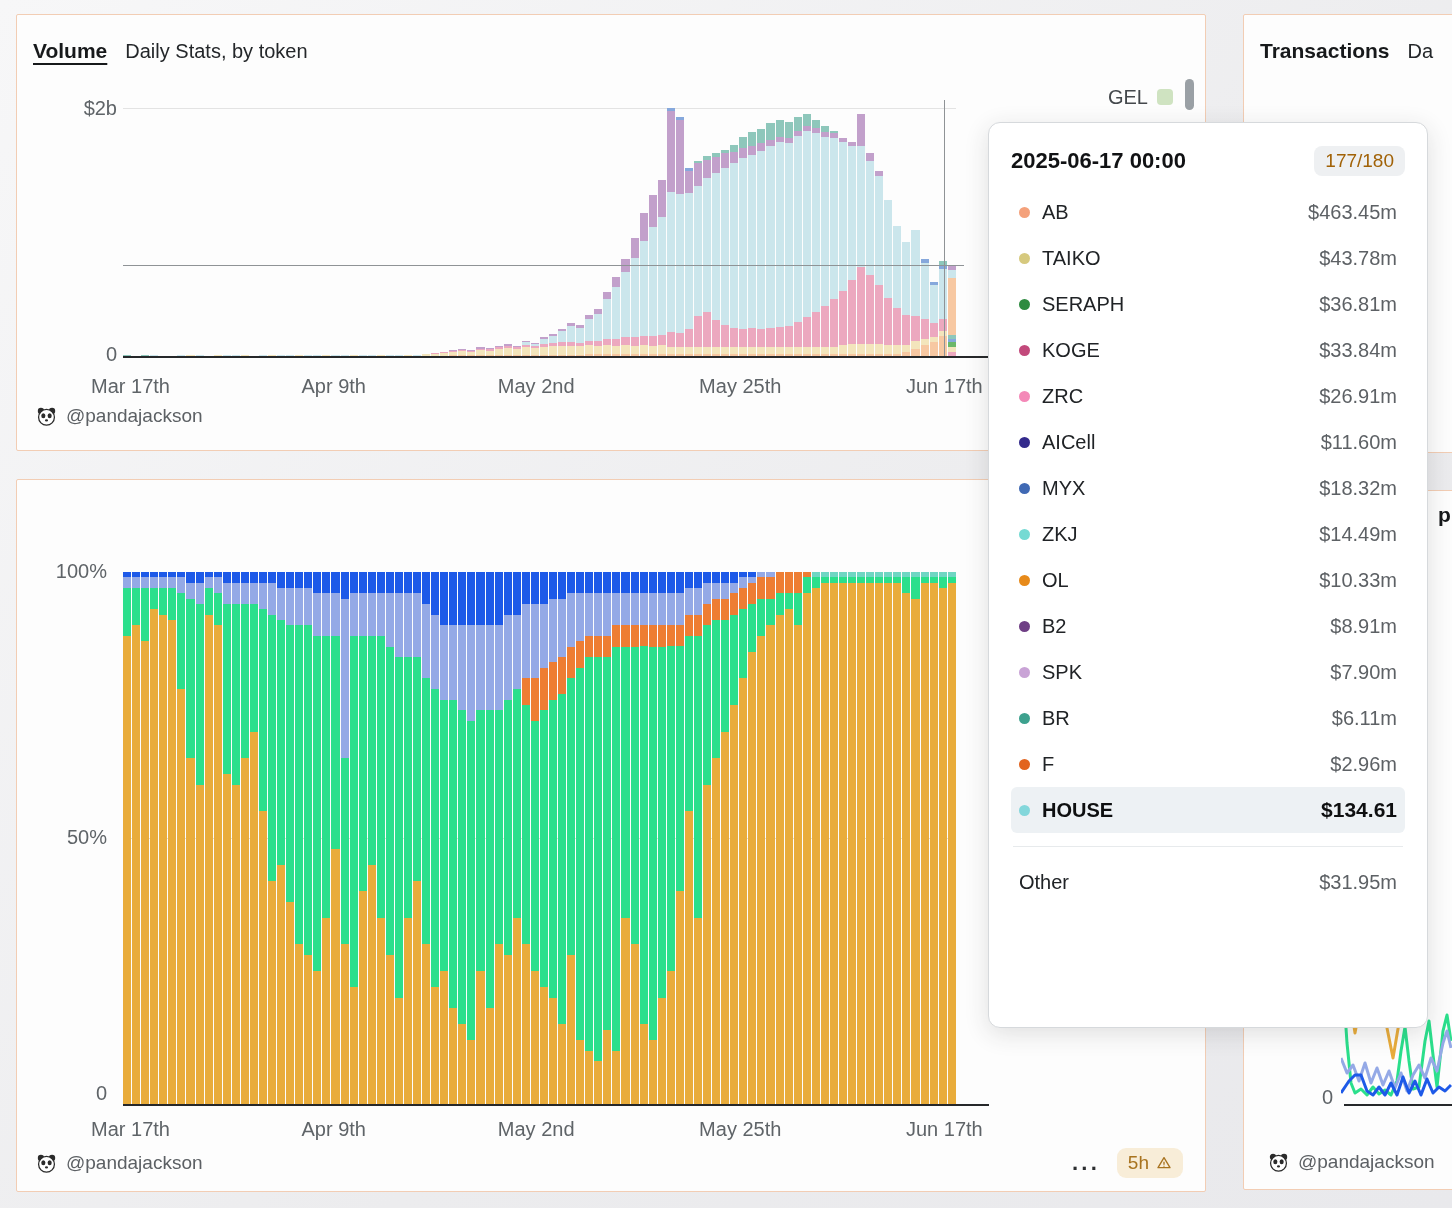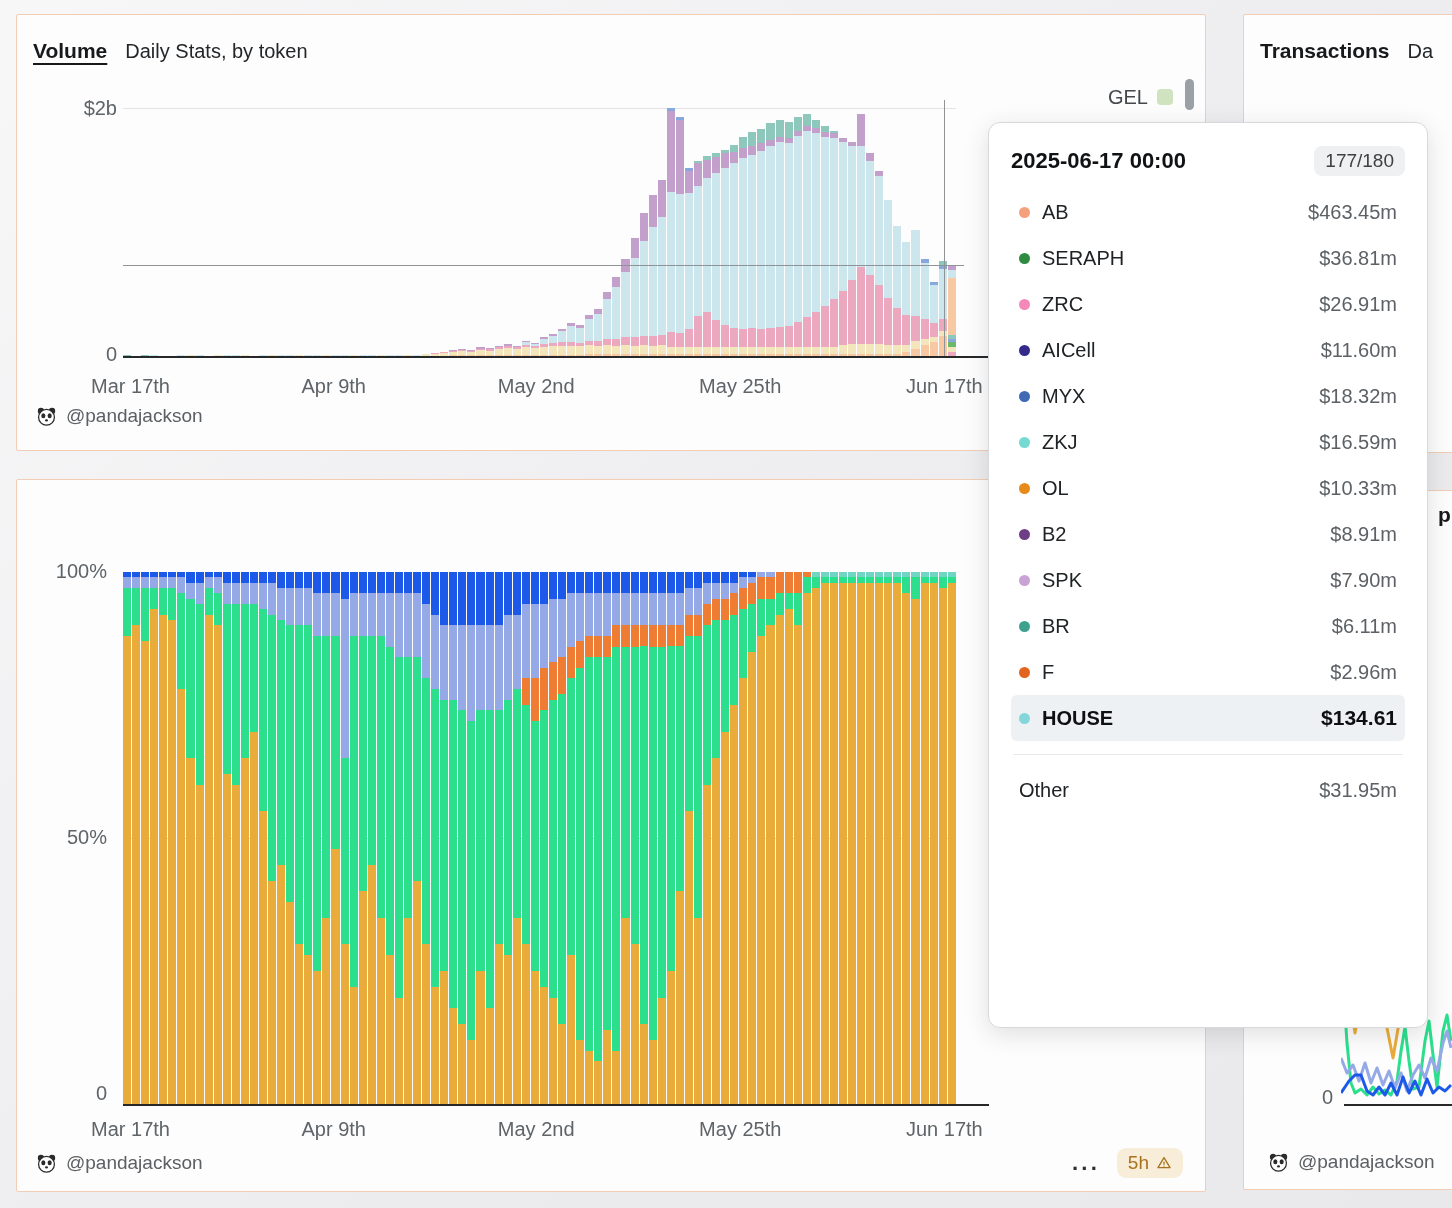--- a/index.html
+++ b/index.html
@@ -42,21 +42,21 @@
   .scroll-pill { position:absolute; width:9px; height:31px; border-radius:5px; background:#9aa0a5; }
 
   
   .tooltip {
     position:absolute; left:988px; top:122px; width:440px; height:906px;
     background:#ffffff; border:1px solid #d6d9dc; border-radius:12px;
     box-shadow:0 6px 24px rgba(40,40,45,0.14); z-index:20; padding:20px 22px 0 22px;
   }
   .tt-head { display:flex; align-items:center; justify-content:space-between; margin-bottom:10px; height:36px; }
   .tt-date { font-size:22px; font-weight:bold; color:#111214; }
-  .tt-badge { background:#eef0f2; color:#404040; font-size:19px; padding:4px 11px; border-radius:8px; }
+  .tt-badge { background:#eef0f2; color:#a16207; font-size:19px; padding:4px 11px; border-radius:8px; }
   .tt-row { display:flex; align-items:center; height:46px; padding:0 8px; border-radius:6px; }
   .tt-dot { width:11px; height:11px; border-radius:50%; margin-right:12px; flex:0 0 auto; }
   .tt-label { font-size:20px; color:#202326; flex:1; }
   .tt-value { font-size:20px; color:#5d6165; }
   .tt-row.highlight { background:#edf1f4; }
   .tt-row.highlight .tt-label { font-weight:bold; color:#0e0f10; }
   .tt-row.highlight .tt-value { font-weight:bold; color:#0e0f10; font-size:21px; }
   .tt-divider { height:1px; background:#e7eaec; margin:13px 2px 12px 2px; }
   .tt-sumrow { display:flex; align-items:center; justify-content:space-between; height:46px; padding:0 8px; }
   .tt-sumrow .tt-label { flex:none; }
@@ -1280,27 +1280,37 @@
     <span class="tt-date">2025-06-17 00:00</span>
     <span class="tt-badge">177/180</span>
   </div>
   <div id="tt-rows">
   <div class="tt-row">
     <span class="tt-dot" style="background: rgb(244, 161, 123);"></span>
     <span class="tt-label">AB</span>
     <span class="tt-value">$463.45m</span>
   </div>
 
+  <div class="tt-row">
+    <span class="tt-dot" style="background: rgb(214, 201, 126);"></span>
+    <span class="tt-label">TAIKO</span>
+    <span class="tt-value">$43.78m</span>
+  </div>
 
   <div class="tt-row">
     <span class="tt-dot" style="background: rgb(46, 139, 64);"></span>
     <span class="tt-label">SERAPH</span>
     <span class="tt-value">$36.81m</span>
   </div>
 
+  <div class="tt-row">
+    <span class="tt-dot" style="background: rgb(194, 73, 123);"></span>
+    <span class="tt-label">KOGE</span>
+    <span class="tt-value">$33.84m</span>
+  </div>
 
   <div class="tt-row">
     <span class="tt-dot" style="background: rgb(244, 137, 184);"></span>
     <span class="tt-label">ZRC</span>
     <span class="tt-value">$26.91m</span>
   </div>
 
   <div class="tt-row">
     <span class="tt-dot" style="background: rgb(51, 42, 140);"></span>
     <span class="tt-label">AICell</span>
@@ -1309,21 +1319,21 @@
 
   <div class="tt-row">
     <span class="tt-dot" style="background: rgb(64, 105, 180);"></span>
     <span class="tt-label">MYX</span>
     <span class="tt-value">$18.32m</span>
   </div>
 
   <div class="tt-row">
     <span class="tt-dot" style="background: rgb(116, 218, 211);"></span>
     <span class="tt-label">ZKJ</span>
-    <span class="tt-value">$16.59m</span>
+    <span class="tt-value">$14.49m</span>
   </div>
 
   <div class="tt-row">
     <span class="tt-dot" style="background: rgb(231, 138, 26);"></span>
     <span class="tt-label">OL</span>
     <span class="tt-value">$10.33m</span>
   </div>
 
   <div class="tt-row">
     <span class="tt-dot" style="background: rgb(111, 63, 133);"></span>

